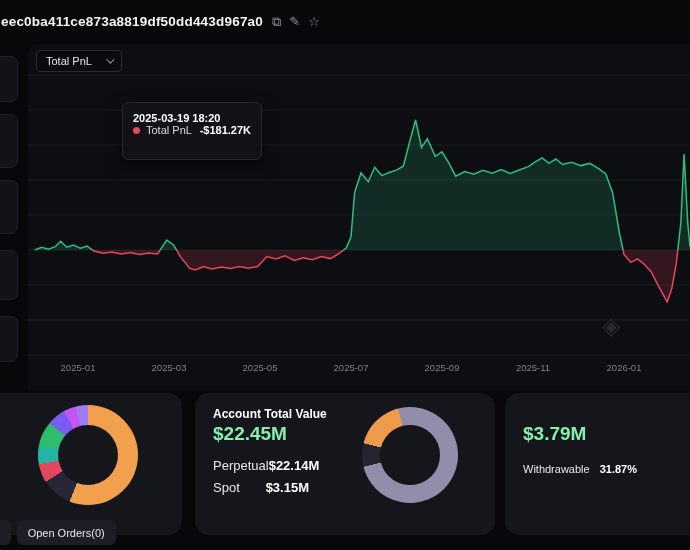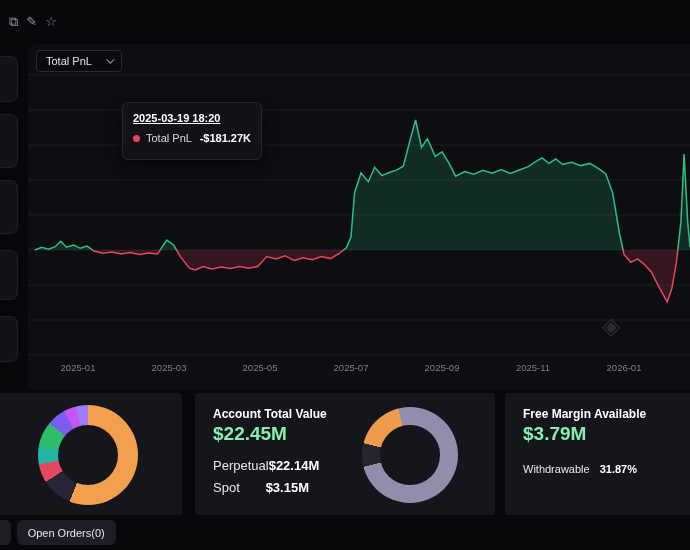--- a/index.html
+++ b/index.html
@@ -21,44 +21,45 @@
   .dropdown { position:absolute; left:36px; top:50px; height:22px; display:flex; align-items:center; gap:14px;
     background:#0b0b0e; border:1px solid #2a2a33; border-radius:4px; padding:0 9px; font-size:11px; color:#e4e4e9; cursor:pointer; }
   .chev { width:6px; height:6px; border-right:1.4px solid #9a9aa4; border-bottom:1.4px solid #9a9aa4; transform:rotate(45deg) translateY(-2px); }
   #pnl-svg { position:absolute; left:28px; top:70px; }
   .x-axis { position:absolute; left:0; top:362px; width:690px; height:14px; }
   .xtick { position:absolute; width:60px; text-align:center; font-size:9.5px; color:#7f7f8a; }
   
   .tooltip { position:absolute; left:122px; top:102px; width:140px; height:58px;
     background:rgba(19,19,24,.97); border:1px solid #26262e; border-radius:6px;
     box-shadow:0 6px 16px rgba(0,0,0,.55); padding:9px 10px; z-index:5; }
-  .tt-date { font-size:11px; font-weight:bold; color:#fff; margin-bottom:8px;text-decoration:underline; }
+  .tt-date { font-size:11px; font-weight:bold; color:#fff; margin-bottom:0; }
   .tt-row { display:flex; align-items:center; font-size:11px; }
   .tt-dot { width:7px; height:7px; border-radius:50%; margin-right:6px; flex:0 0 auto; }
   .tt-label { color:#d8d8de; }
   .tt-val { margin-left:auto; font-weight:bold; color:#fff; }
   .watermark { position:absolute; left:602px; top:312px; font-size:24px; color:#32323c; opacity:.8; }
   
-  .card { position:absolute; top:393px; height:122px; background:#15161b; border-radius:3px; }
+  .card { position:absolute; top:393px; height:142px; background:#15161b; border-radius:14px; }
   .card-title { position:absolute; left:18px; top:14px; font-size:12px; font-weight:bold; color:#fff; }
   .card-value { position:absolute; left:18px; top:30px; font-size:19px; font-weight:bold; color:#86efac; }
   .card-row { position:absolute; left:18px; width:96px; display:flex; justify-content:space-between; font-size:13px; color:#e7e7ec; }
   .card-row .rv { font-weight:bold; color:#fff; }
   .fm-row { position:absolute; left:18px; top:70px; font-size:11px; color:#e7e7ec; display:flex; gap:10px; }
   .donut { position:absolute; border-radius:50%; }
   .donut .hole { position:absolute; inset:20%; border-radius:50%; background:#15161b; }
   
   .tabs { position:absolute; left:-56px; top:520px; display:flex; gap:6px; }
   .tab { height:25px; display:flex; align-items:center; padding:0 11px; background:#1d1e25; border-radius:6px;
     font-size:11px; color:#e6e6ea; white-space:nowrap; cursor:pointer; }
 </style>
 </head>
 <body>
 
 <div class="header">
+  <span class="addr">eec0ba411ce873a8819df50dd443d967a0</span>
   <span class="hicons">
     <span>⧉</span>
     <span>✎</span>
     <span>☆</span>
   </span>
 </div>
 
 <div class="stub" style="top:56px;height:46px"></div>
 <div class="stub" style="top:114px;height:54px"></div>
 <div class="stub" style="top:180px;height:54px"></div>
@@ -133,21 +134,20 @@
   <div class="card-row" style="top:87px;">
     <span>Spot</span>
     <span class="rv">$3.15M</span>
   </div>
   <div class="donut" style="left: 167px; top: 14px; width: 96px; height: 96px; background: conic-gradient(rgb(147, 141, 172) 0%, rgb(147, 141, 172) 71%, rgb(37, 37, 47) 71%, rgb(37, 37, 47) 79%, rgb(240, 154, 75) 79%, rgb(240, 154, 75) 96%, rgb(147, 141, 172) 96%, rgb(147, 141, 172) 100%);">
     <div class="hole" style="inset:19%;"></div>
   </div>
 </div>
 
 <div class="card" style="left:505px;width:200px;">
-  <div class="card-title">Free Margin Available</div>
   <div class="card-value">$3.79M</div>
   <div class="fm-row">
     <span>Withdrawable</span>
     <span style="font-weight:bold;color:#fff;">31.87%</span>
   </div>
 </div>
 
 <div class="tabs">
   <div class="tab">Positions</div>
   <div class="tab">Open Orders(0)</div>

